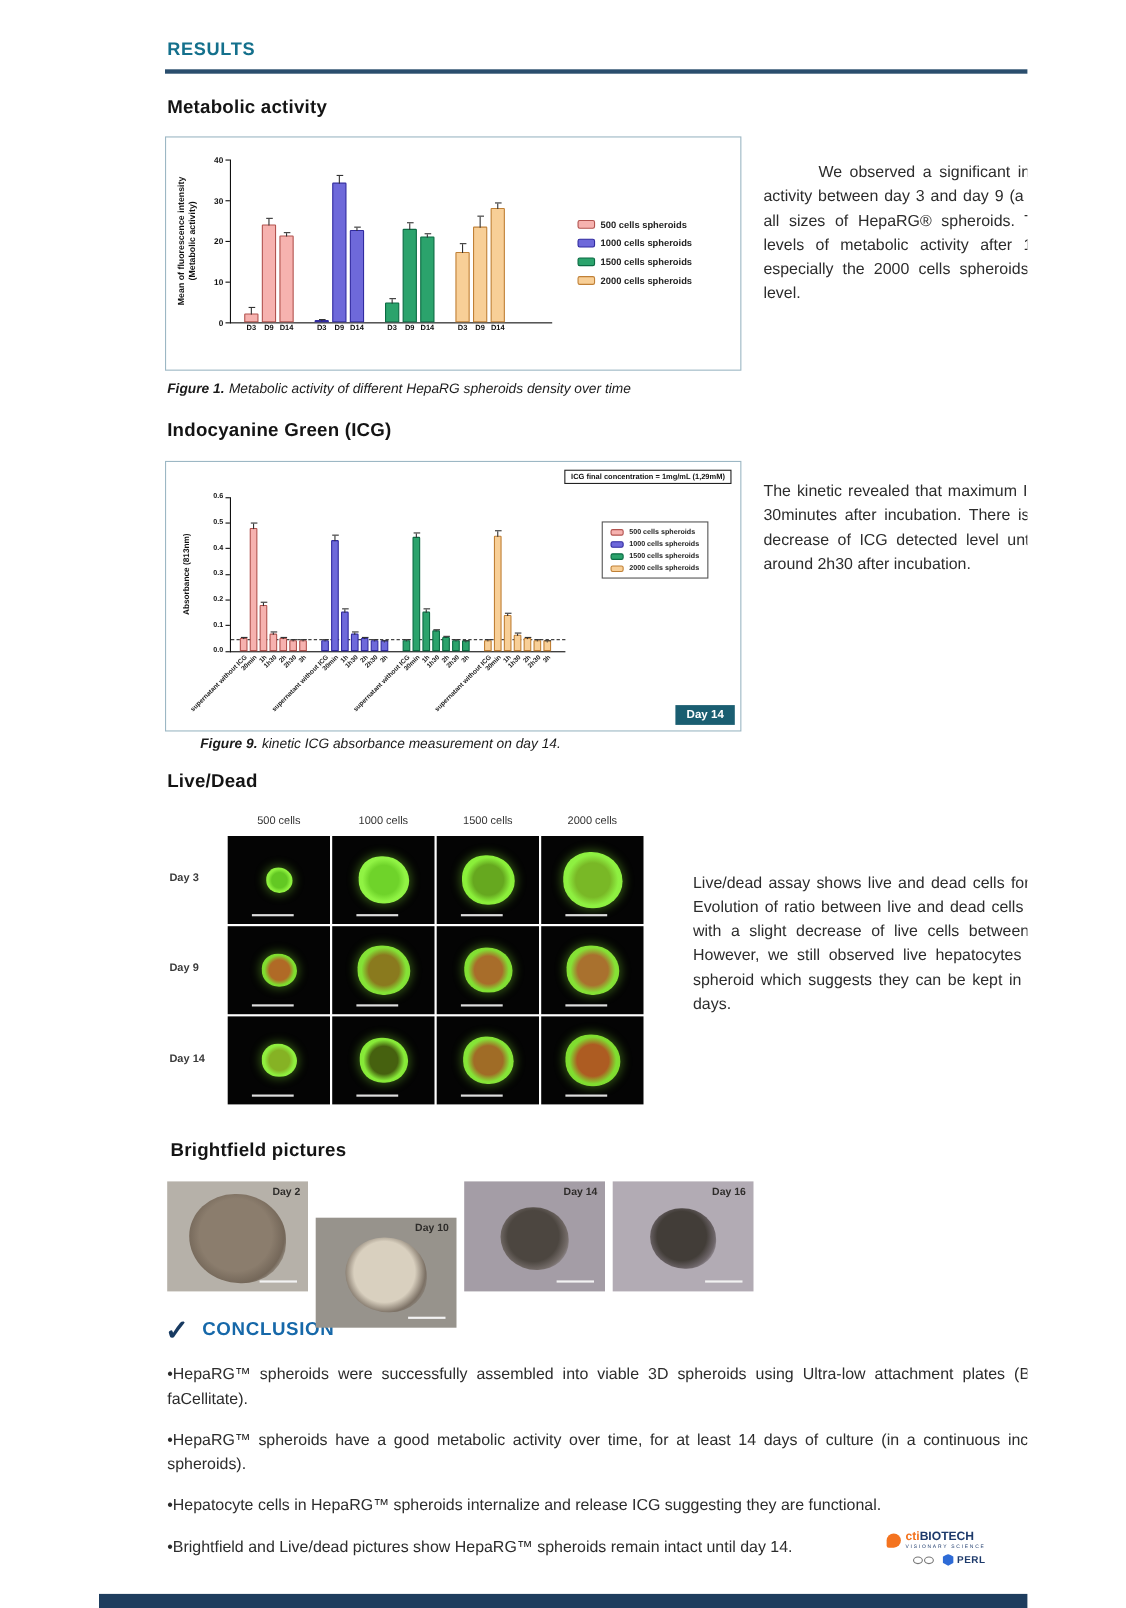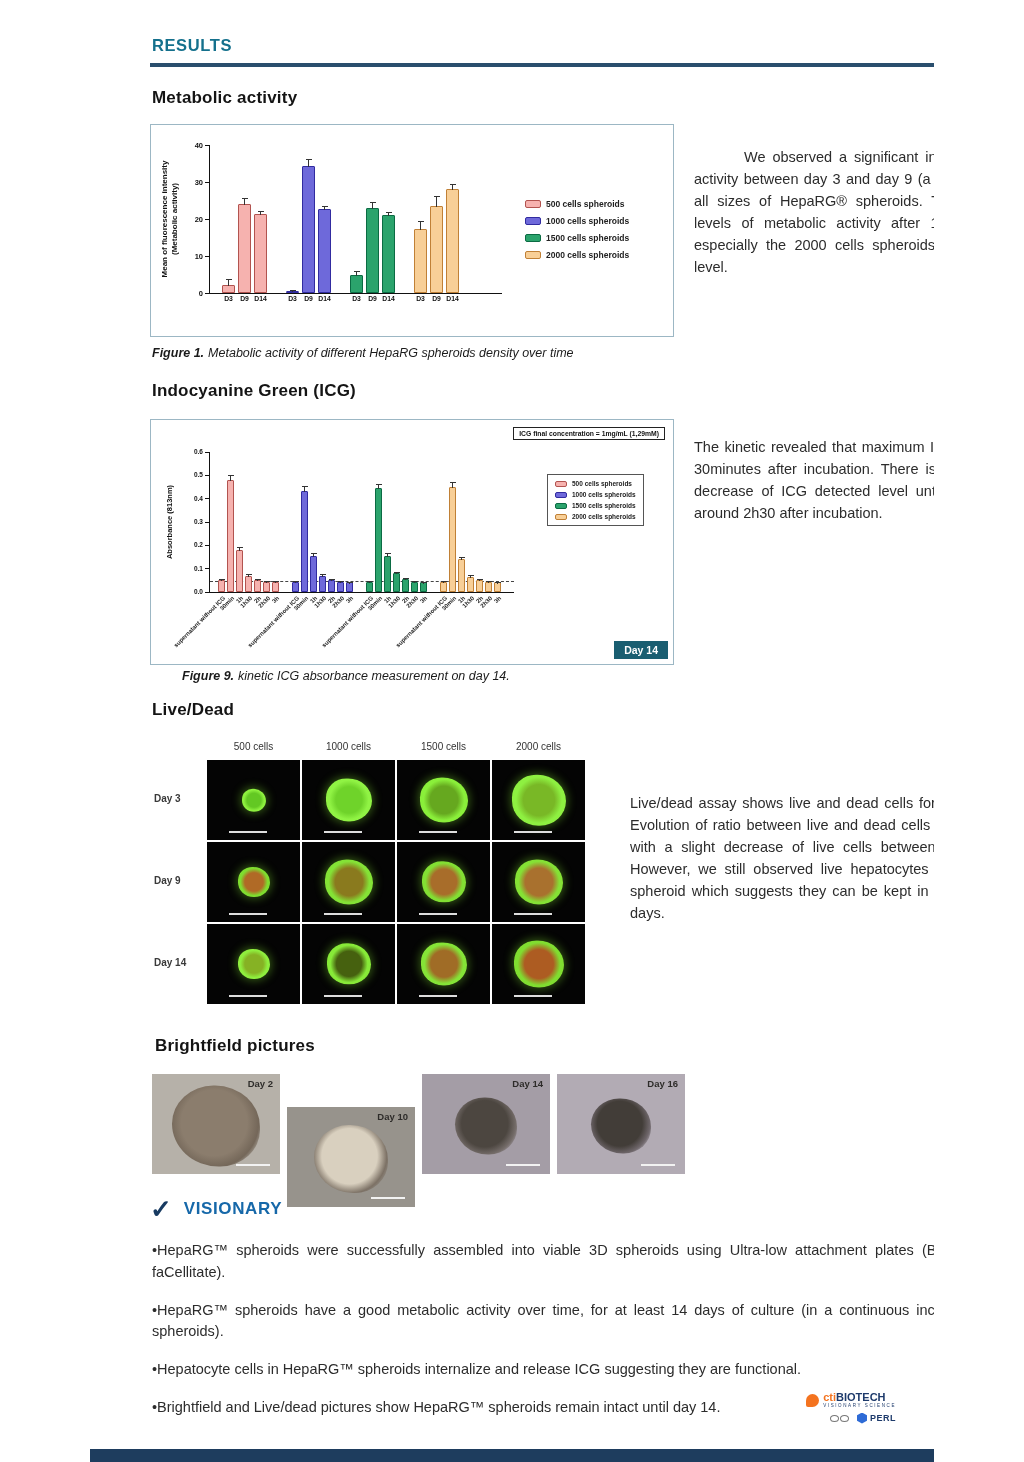--- a/index.html
+++ b/index.html
@@ -513,21 +513,21 @@
     <b class="figlab">Figure 9.</b><span class="captext">kinetic ICG absorbance measurement on day 14.</span>
   </p>
 
   <h2 class="sec ld-h">Live/Dead</h2>
   <p class="body para3">Live/dead assay shows live and dead cells for all size of spheroids. Evolution of ratio between live and dead cells is observed over time with a slight decrease of live cells between day 3 and day 14. However, we still observed live hepatocytes among all HepaRG® spheroid which suggests they can be kept in culture for at least 14 days.</p>
 
   <h2 class="sec bf-h">Brightfield pictures</h2>
 
   <div class="conc-head">
     <span class="check">✓</span>
-    <span class="conc-title">VISIONARY</span>
+    <span class="conc-title">CONCLUSION</span>
   </div>
   <div class="bullets" id="bullets">
       <p class="bullet">•HepaRG™ spheroids were successfully assembled into viable 3D spheroids using Ultra-low attachment plates (BIOFLOAT™ 96-well, faCellitate).</p>
       <p class="bullet">•HepaRG™ spheroids have a good metabolic activity over time, for at least 14 days of culture (in a continuous increase for 2000 cells spheroids).</p>
       <p class="bullet">•Hepatocyte cells in HepaRG™ spheroids internalize and release ICG suggesting they are functional.</p>
       <p class="bullet">•Brightfield and Live/dead pictures show HepaRG™ spheroids remain intact until day 14.</p>
     </div>
 
   <div class="logos">
     <div class="logo-cti">

